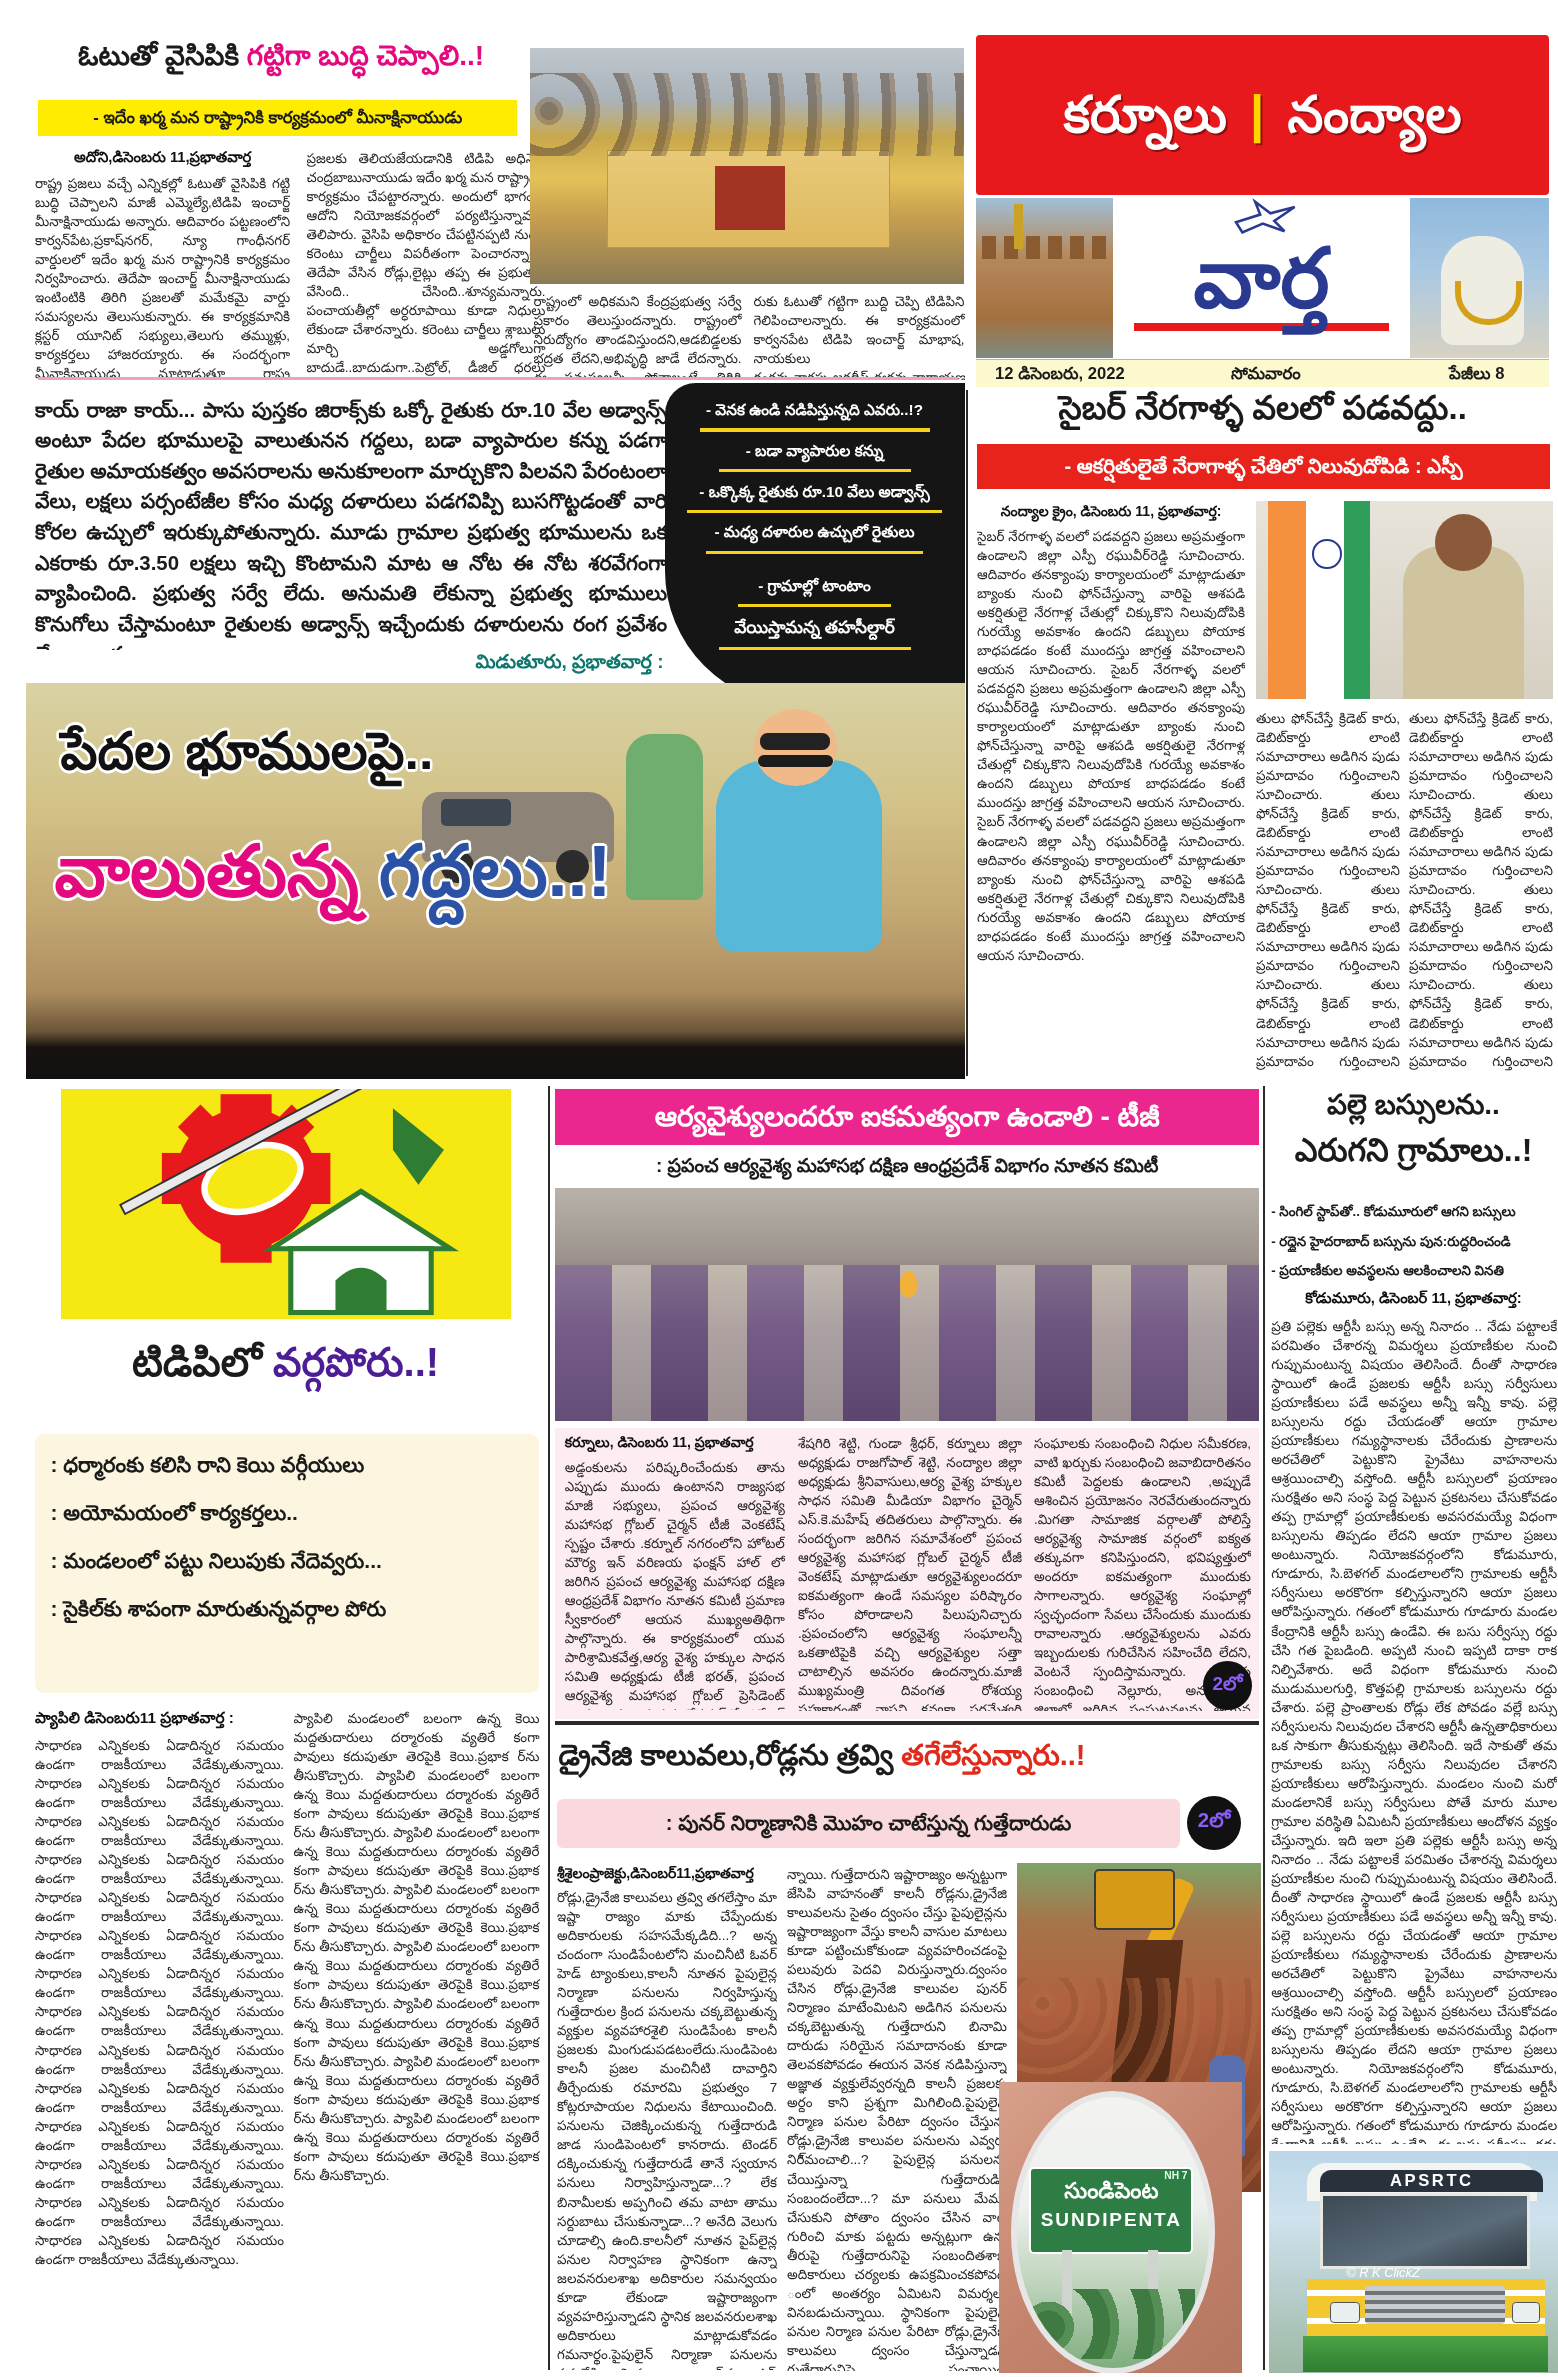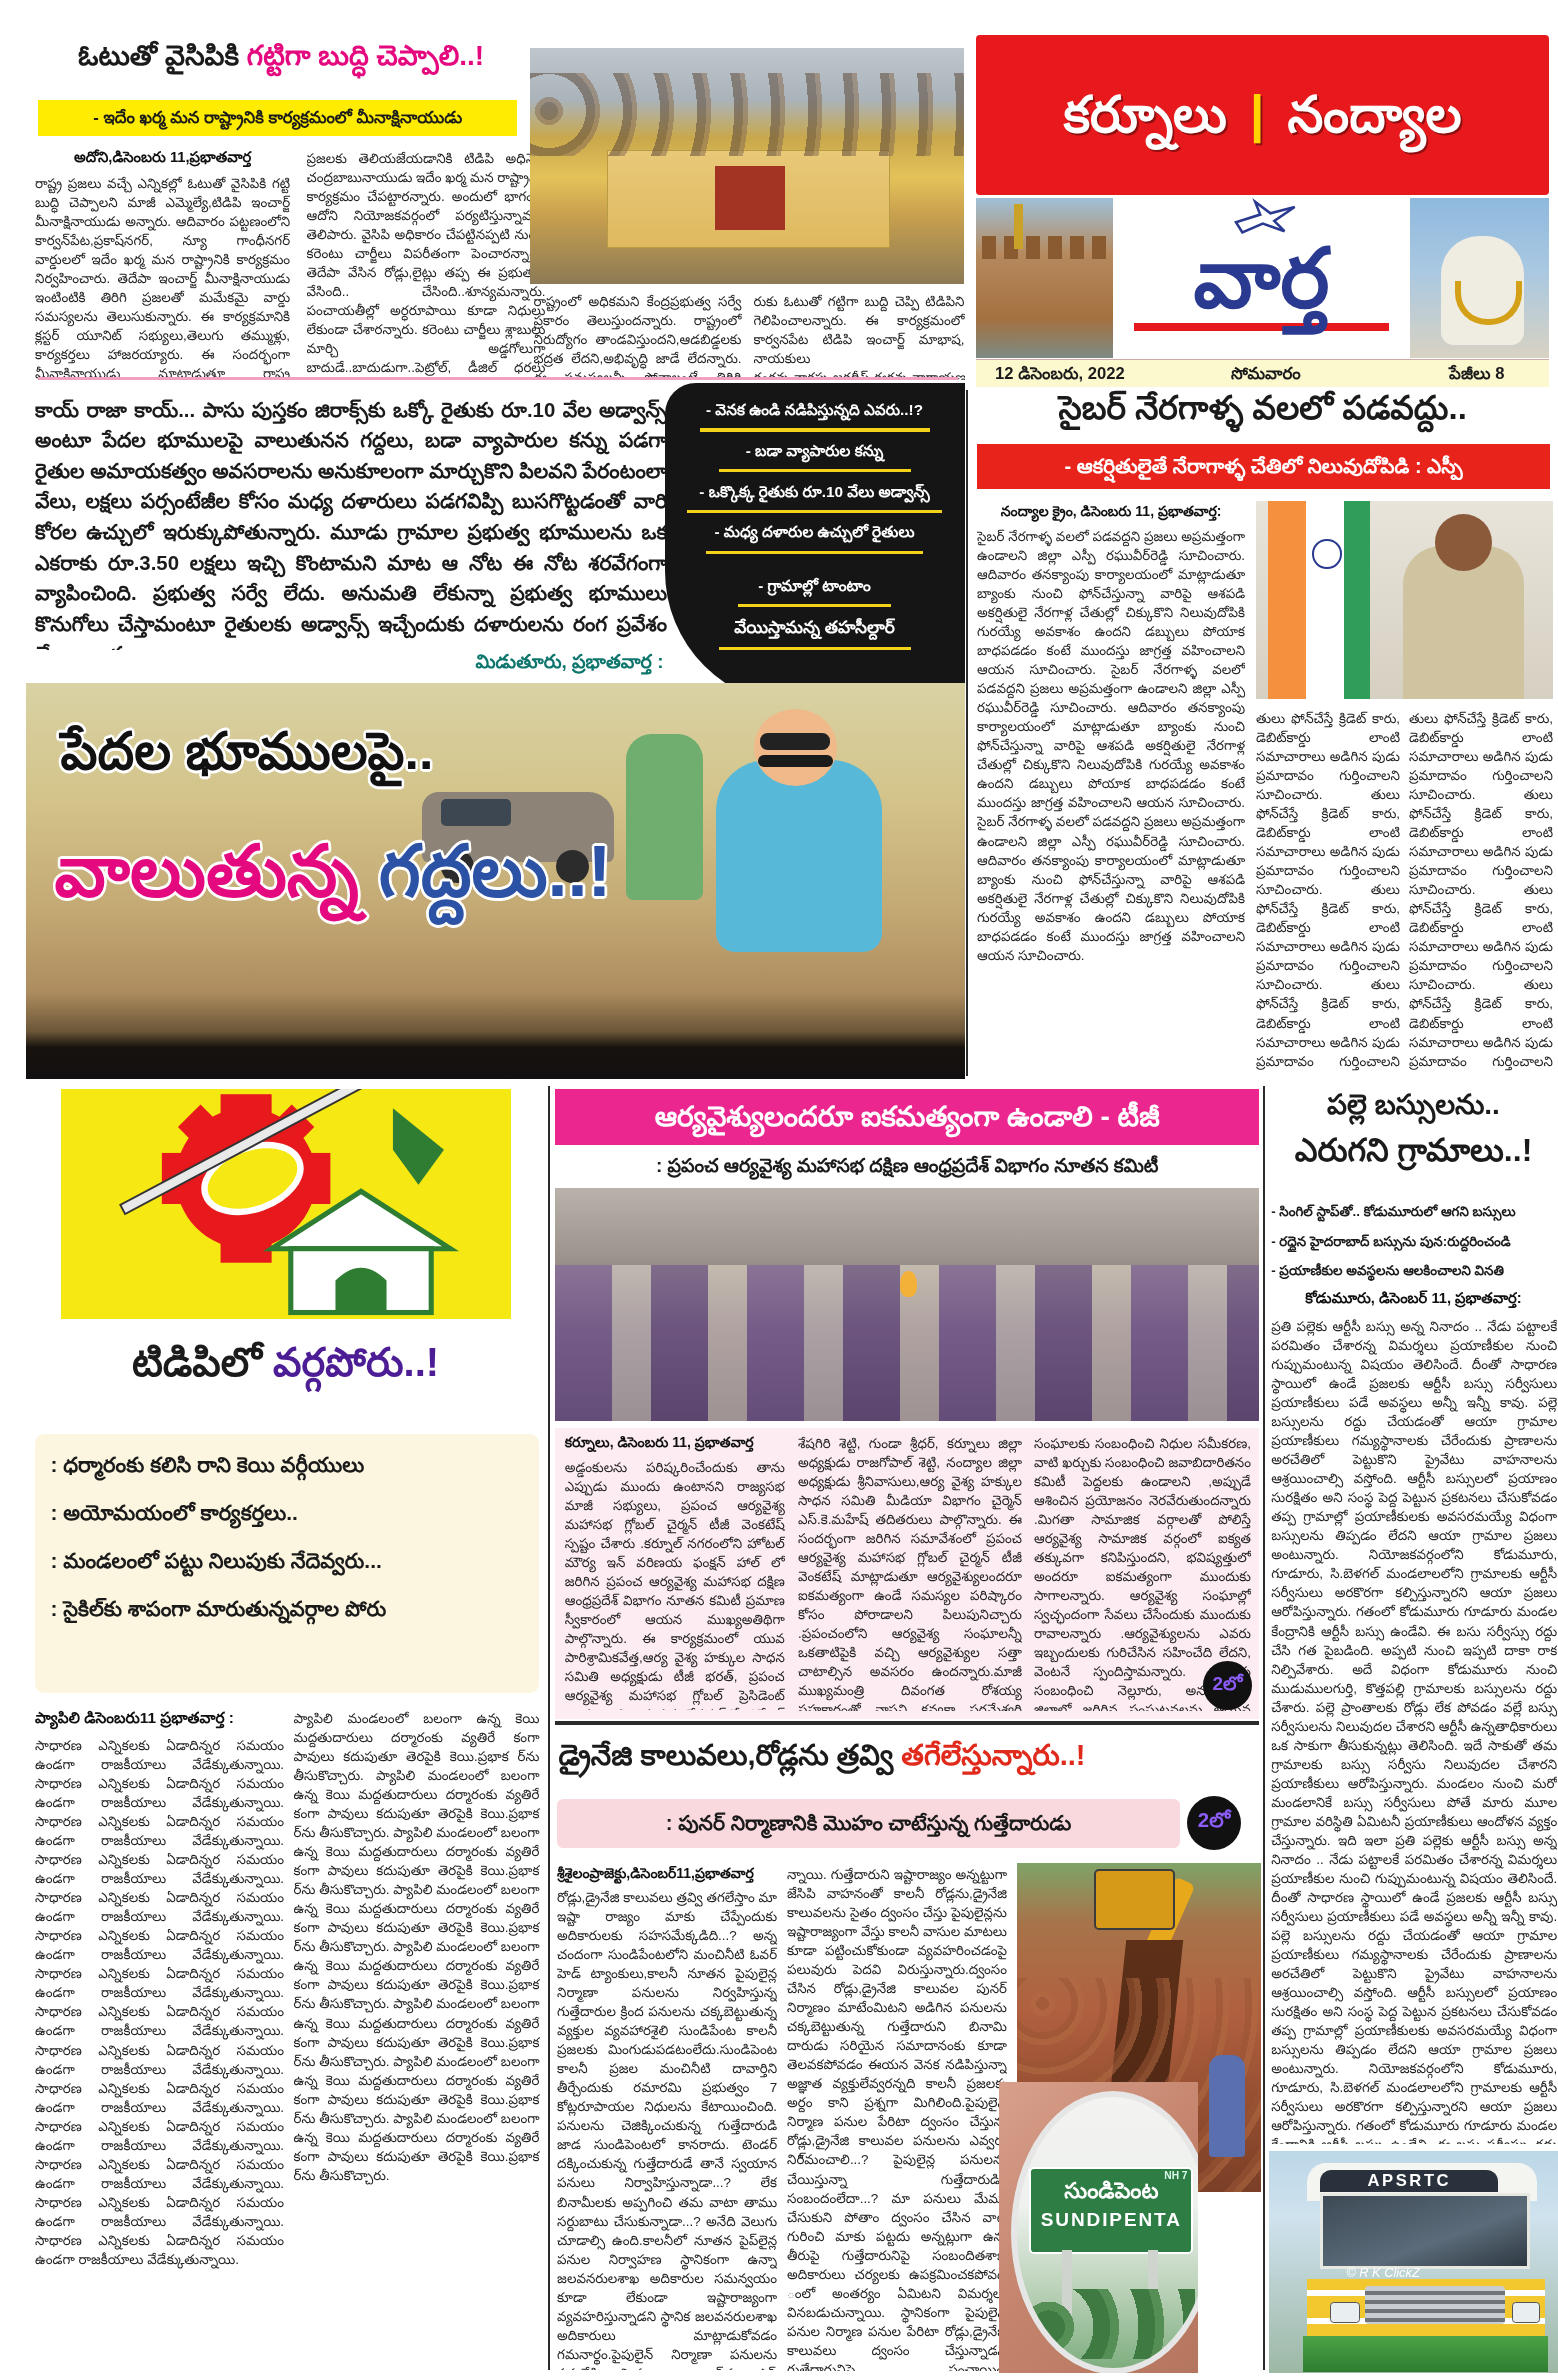--- a/index.html
+++ b/index.html
@@ -201,21 +201,21 @@
     <div class="abs" style="left:3.2px;top:118px;width:286px;">
       <div class="b ws" style="font-size:13.4px;margin-bottom:11.5px;overflow:hidden;">- సింగిల్ స్టాప్‌తో.. కోడుమూరులో ఆగని బస్సులు</div>
       <div class="b ws" style="font-size:13.4px;margin-bottom:11.5px;overflow:hidden;">- రద్దైన హైదరాబాద్ బస్సును పున:రుద్దరించండి</div>
       <div class="b ws" style="font-size:13.4px;overflow:hidden;">- ప్రయాణీకుల అవస్థలను ఆలకించాలని వినతి</div>
     </div>
     <div class="abs dl ctr" style="left:0;top:204px;width:291px;font-size:14.7px;">కోడుమూరు, డిసెంబర్ 11, ప్రభాతవార్త:</div>
     <div class="abs body" style="left:3.2px;top:231px;width:286px;height:827px;">ప్రతి పల్లెకు ఆర్టీసీ బస్సు అన్న నినాదం .. నేడు పట్టాలకే పరమితం చేశారన్న విమర్శలు ప్రయాణీకుల నుంచి గుప్పుమంటున్న విషయం తెలిసిందే. దీంతో సాధారణ స్థాయిలో ఉండే ప్రజలకు ఆర్టీసీ బస్సు సర్వీసులు ప్రయాణీకులు పడే అవస్థలు అన్నీ ఇన్నీ కావు. పల్లె బస్సులను రద్దు చేయడంతో ఆయా గ్రామాల ప్రయాణీకులు గమ్యస్థానాలకు చేరేందుకు ప్రాణాలను అరచేతిలో పెట్టుకొని ప్రైవేటు వాహనాలను ఆశ్రయించాల్సి వస్తోంది. ఆర్టీసీ బస్సులలో ప్రయాణం సురక్షితం అని సంస్థ పెద్ద పెట్టున ప్రకటనలు చేసుకోవడం తప్ప గ్రామాల్లో ప్రయాణీకులకు అవసరమయ్యే విధంగా బస్సులను తిప్పడం లేదని ఆయా గ్రామాల ప్రజలు అంటున్నారు. నియోజకవర్గంలోని కోడుమూరు, గూడూరు, సి.బెళగల్ మండలాలలోని గ్రామాలకు ఆర్టీసీ సర్వీసులు అరకొరగా కల్పిస్తున్నారని ఆయా ప్రజలు ఆరోపిస్తున్నారు. గతంలో కోడుమూరు గూడూరు మండల కేంద్రానికి ఆర్టీసీ బస్సు ఉండేవి. ఈ బసు సర్వీస్సు రద్దు చేసి గత పైబడింది. అప్పటి నుంచి ఇప్పటి దాకా రాక నిల్పివేశారు. అదే విధంగా కోడుమూరు నుంచి ముడుములగుర్తి, కొత్తపల్లి గ్రామాలకు బస్సులను రద్దు చేశారు. పల్లె ప్రాంతాలకు రోడ్లు లేక పోవడం వల్లే బస్సు సర్వీసులను నిలువుదల చేశారని ఆర్టీసీ ఉన్నతాధికారులు ఒక సాకుగా తీసుకున్నట్లు తెలిసింది. ఇదే సాకుతో తమ గ్రామాలకు బస్సు సర్వీసు నిలువుదల చేశారని ప్రయాణీకులు ఆరోపిస్తున్నారు. మండలం నుంచి మరో మండలానికే బస్సు సర్వీసులు పోతే మారు మూల గ్రామాల వరిస్థితి ఏమిటనీ ప్రయాణీకులు ఆందోళన వ్యక్తం చేస్తున్నారు. ఇది ఇలా ప్రతి పల్లెకు ఆర్టీసీ బస్సు అన్న నినాదం .. నేడు పట్టాలకే పరమితం చేశారన్న విమర్శలు ప్రయాణీకుల నుంచి గుప్పుమంటున్న విషయం తెలిసిందే. దీంతో సాధారణ స్థాయిలో ఉండే ప్రజలకు ఆర్టీసీ బస్సు సర్వీసులు ప్రయాణీకులు పడే అవస్థలు అన్నీ ఇన్నీ కావు. పల్లె బస్సులను రద్దు చేయడంతో ఆయా గ్రామాల ప్రయాణీకులు గమ్యస్థానాలకు చేరేందుకు ప్రాణాలను అరచేతిలో పెట్టుకొని ప్రైవేటు వాహనాలను ఆశ్రయించాల్సి వస్తోంది. ఆర్టీసీ బస్సులలో ప్రయాణం సురక్షితం అని సంస్థ పెద్ద పెట్టున ప్రకటనలు చేసుకోవడం తప్ప గ్రామాల్లో ప్రయాణీకులకు అవసరమయ్యే విధంగా బస్సులను తిప్పడం లేదని ఆయా గ్రామాల ప్రజలు అంటున్నారు. నియోజకవర్గంలోని కోడుమూరు, గూడూరు, సి.బెళగల్ మండలాలలోని గ్రామాలకు ఆర్టీసీ సర్వీసులు అరకొరగా కల్పిస్తున్నారని ఆయా ప్రజలు ఆరోపిస్తున్నారు. గతంలో కోడుమూరు గూడూరు మండల కేంద్రానికి ఆర్టీసీ బస్సు ఉండేవి. ఈ బసు సర్వీస్సు రద్దు చేసి గత పైబడింది. అప్పటి నుంచి ఇప్పటి దాకా రాక నిల్పివేశారు. అదే విధంగా కోడుమూరు నుంచి ముడుములగుర్తి, కొత్తపల్లి గ్రామాలకు బస్సులను రద్దు చేశారు. పల్లె ప్రాంతాలకు రోడ్లు లేక పోవడం వల్లే బస్సు సర్వీసులను నిలువుదల చేశారని ఆర్టీసీ ఉన్నతాధికారులు ఒక సాకుగా తీసుకున్నట్లు తెలిసింది. ఇదే సాకుతో తమ గ్రామాలకు బస్సు సర్వీసు నిలువుదల చేశారని ప్రయాణీకులు ఆరోపిస్తున్నారు. మండలం నుంచి మరో మండలానికే బస్సు సర్వీసులు పోతే మారు మూల గ్రామాల వరిస్థితి ఏమిటనీ ప్రయాణీకులు ఆందోళన వ్యక్తం చేస్తున్నారు. ఇది ఇలా</div>
 
     <div class="abs" style="left:1.3px;top:1065px;width:289px;height:222px;background:linear-gradient(180deg,#bcd7e8 0%,#cfe2ee 30%,#9db8a5 100%);overflow:hidden;">
       <div class="abs" style="left:38px;top:11.5px;width:230px;height:38px;background:#f4f4f0;border-radius:19px 19px 0 0;"></div>
-      <div class="abs ctr" style="left:51px;top:19px;width:178px;height:22px;background:#28313c;border-radius:11.5px 11.5px 0 0;">
+      <div class="abs ctr" style="left:51px;top:19px;width:223px;height:22px;background:#28313c;border-radius:11.5px 11.5px 0 0;">
         <span class="b" style="color:#fff;font-size:16.6px;line-height:22px;letter-spacing:2.6px;">APSRTC</span>
       </div>
       <div class="abs" style="left:51px;top:42px;width:204px;height:70px;background:linear-gradient(160deg,#3d4a56,#5b6b79 60%,#2e3942);border:3.8px solid #e8e8e2;"></div>
       <div class="abs ws" style="left:77px;top:114px;color:#fff;font-size:12.8px;font-style:italic;">© R K ClickZ</div>
       <div class="abs" style="left:38px;top:128px;width:238px;height:57px;background:repeating-linear-gradient(180deg,#f2c82e 0 11.5px,#ffffff 11.5px 16.6px,#f2c82e 16.6px 28px);"></div>
       <div class="abs" style="left:96px;top:135px;width:140px;height:38px;background:repeating-linear-gradient(180deg,#c9cdd1 0 5.1px,#6f7478 5.1px 9px);border-radius:3.8px;"></div>
       <div class="abs" style="left:61px;top:151px;width:28px;height:19px;background:#e9eef1;border:1.9px solid #555;border-radius:3.8px;"></div>
       <div class="abs" style="left:243px;top:151px;width:25.5px;height:19px;background:#e9eef1;border:1.9px solid #555;border-radius:3.8px;"></div>
       <div class="abs" style="left:34px;top:185px;width:245px;height:36px;background:linear-gradient(180deg,#4ca345,#2f7d32);"></div>
     </div>
@@ -238,21 +238,21 @@
     <div class="abs body" style="left:235px;top:144px;width:220px;height:506px;">న్నాయి. గుత్తేదారుని ఇష్టారాజ్యం అన్నట్టుగా జేసిపి వాహనంతో కాలనీ రోడ్లను,డ్రైనేజి కాలువలను సైతం ద్వంసం చేస్తు పైపులైన్లను ఇష్టారాజ్యంగా వేస్తు కాలనీ వాసుల మాటలు కూడా పట్టించుకోకుండా వ్యవహరించడంపై పలువురు పెదవి విరుస్తున్నారు.ద్వంసం చేసిన రోడ్లు,డ్రైనేజి కాలువల పునర్ నిర్మాణం మాటేంమిటని అడిగిన పనులను చక్కబెట్టుతున్న గుత్తేదారుని బినామి దారుడు సరియైన సమాదానంకు కూడా తెలవకపోవడం ఈయన వెనక నడిపిస్తున్నా అజ్ఞాత వ్యక్తులేవ్వరన్నది కాలనీ ప్రజలకు అర్దం కాని ప్రశ్నగా మిగిలింది.పైపులైన్ల నిర్మాణ పనుల పేరిటా ద్వంసం చేస్తున్న రోడ్లు,డ్రైనేజి కాలువల పనులను ఎవ్వరు నిరి్మంచాలి...? పైపులైన్ల పనులను చేయిస్తున్నా గుత్తేదారుడికి సంబందంలేదా...? మా పనులు మేము చేసుకుని పోతాం ద్వంసం చేసిన వాటి గురించి మాకు పట్టదు అన్నట్లుగా ఉన్న తీరుపై గుత్తేదారునిపై సంబందితశాఖ అదికారులు చర్యలకు ఉపక్రమించకపోవడ ంలో అంతర్యం ఏమిటని విమర్శలు వినబడుచున్నాయి. స్థానికంగా పైపులైన్ పనుల నిర్మాణ పనుల పేరిటా రోడ్లు,డ్రైనేజి కాలువలు ద్వంసం చేస్తున్నాడని గుత్తేదారునిపై పంచాయితీ సెక్రటరికి,సిబ్బందికి,ఆర్‌డబ్ల్యూఎస్ అదికారులకు స్వయాన కాలనీ వాసులు</div>
 
     <div class="abs" style="left:465px;top:142px;width:244px;height:329px;background:linear-gradient(180deg,#7fa368 0%,#a7744a 18%,#b0603f 45%,#8e4a2e 80%,#7a3f27 100%);overflow:hidden;">
       <div class="abs" style="left:134px;top:12.8px;width:22px;height:115px;background:#e8a81c;transform:rotate(24deg);border-radius:6.4px;"></div>
       <div class="abs" style="left:77px;top:6.4px;width:77px;height:57px;background:#d69a18;border:2.6px solid #3c3c3c;border-radius:5.1px;"></div>
       <div class="abs" style="left:96px;top:77px;width:57px;height:252px;background:linear-gradient(180deg,#5e3018,#4a2513);transform:skewX(-6deg);"></div>
       <div class="abs" style="left:0;top:115px;width:244px;height:214px;background:repeating-radial-gradient(circle at 25.5px 25.5px,#9a5534 0 6.4px,#b26a42 6.4px 12.8px,transparent 12.8px 29px);opacity:.55;"></div>
       <div class="abs" style="left:192px;top:192px;width:36px;height:102px;background:#5a6fb0;border-radius:12.8px 12.8px 3.8px 3.8px;"></div>
     </div>
 
-    <div class="abs" style="left:447px;top:361px;width:199px;height:291px;background:linear-gradient(135deg,#d8a18c,#c4836c 50%,#b5765f);overflow:hidden;">
+    <div class="abs" style="left:447px;top:361px;width:243px;height:291px;background:linear-gradient(135deg,#d8a18c,#c4836c 50%,#b5765f);overflow:hidden;">
       <div class="abs" style="left:11.5px;top:9px;width:192px;height:271px;border-radius:50%;border:6.4px solid #e6e6e6;background:linear-gradient(180deg,#f3f3f1 0%,#eef1ee 40%,#bcd3ba 70%,#7fae80 100%);overflow:hidden;">
         <div class="abs ctr" style="left:12.8px;top:70px;width:160px;height:83px;background:#2e7d44;border:2.6px solid #fff;border-radius:5.1px;">
           <div class="b" style="color:#fff;font-size:22px;margin-top:9px;">సుండిపెంట</div>
           <div class="b" style="color:#fff;font-size:19px;letter-spacing:1.9px;">SUNDIPENTA</div>
           <div class="b abs" style="right:3.8px;top:1.3px;color:#dfe;font-size:10.2px;">NH 7</div>
         </div>
         <div class="abs" style="left:45px;top:153px;width:10.2px;height:89px;background:#cfd4cf;"></div>
         <div class="abs" style="left:131px;top:153px;width:10.2px;height:89px;background:#cfd4cf;"></div>
         <div class="abs" style="left:6.4px;top:192px;width:172px;height:70px;background:repeating-radial-gradient(circle at 25.5px 38px,#3f7a43 0 16.6px,#568f55 16.6px 25.5px,transparent 25.5px 45px);"></div>
       </div>

